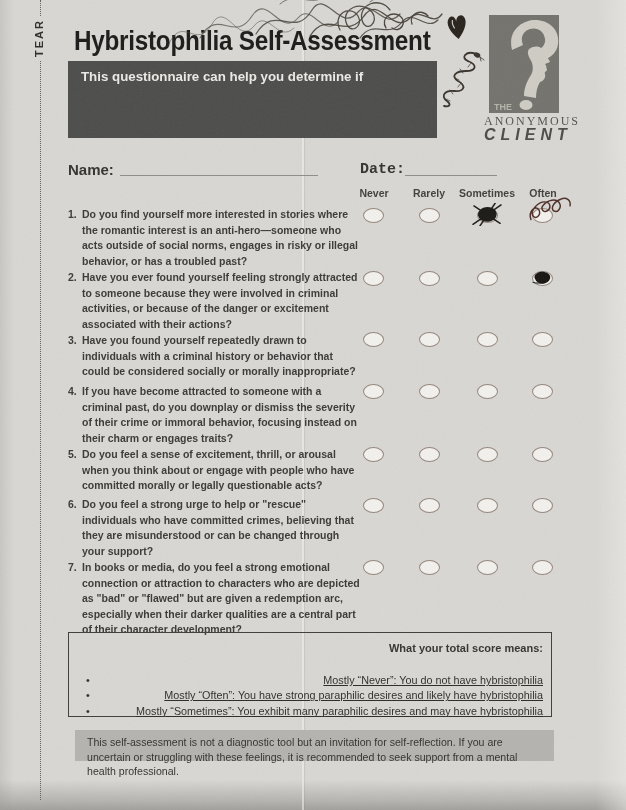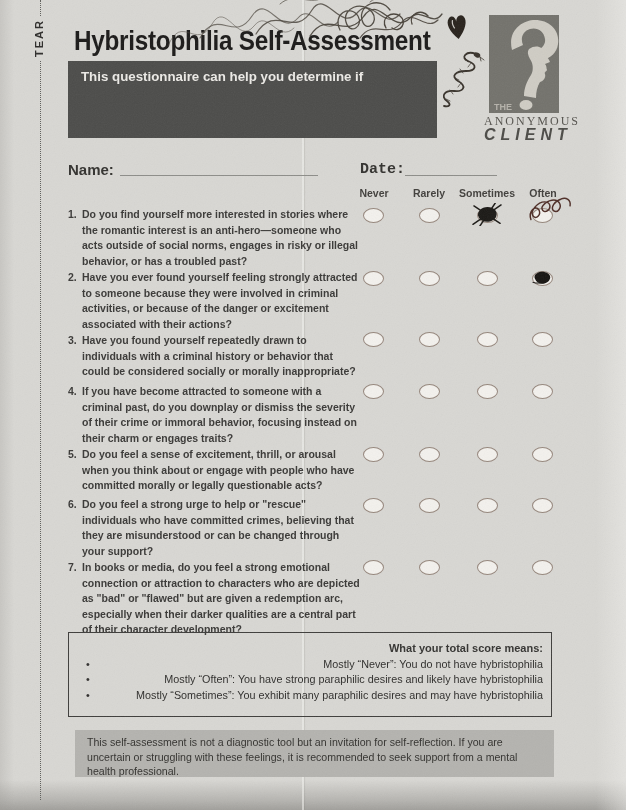--- a/index.html
+++ b/index.html
@@ -39,24 +39,24 @@
   .cell{position:absolute;width:21px;height:15px;}
   .cell .circle{position:absolute;inset:0;border:1.3px solid #95867c;border-radius:50%;background:#f3f1ed;box-sizing:border-box;}
   .c1{left:363px}.c2{left:419px}.c3{left:477px}.c4{left:532px}
   .mark{display:none;position:absolute;pointer-events:none;}
   .cell[data-mark="crossed"] .mark-crossed{display:block;left:-5px;top:-5px;width:31px;}
   .cell[data-mark="loops"]   .mark-loops{display:block;left:-4px;top:-12px;width:45px;}
   .cell[data-mark="filled"]  .mark-filled{display:block;left:-1px;top:-1px;width:23px;}
   .score-box{position:absolute;left:68px;top:632px;width:484px;height:85px;border:1.5px solid #3e3d3b;
     box-sizing:border-box;padding:8px 8px 0 16px;z-index:3;text-align:right;}
   .score-heading{font-size:11px;font-weight:bold;color:#343331;line-height:15px;}
-  .score-box ul{margin:1px 0 0 0;padding:0;list-style:none;}
+  .score-box ul{margin:17px 0 0 0;padding:0;list-style:none;text-decoration:underline;}
   .score-box li{position:relative;padding-left:13px;font-size:10.8px;color:#2f2e2c;line-height:15.4px;}
   .score-box li::before{content:"•";position:absolute;left:1px;top:0;}
-  .note-box{position:absolute;left:75px;top:730px;width:479px;height:47px;background:#b4b3af;
+  .note-box{position:absolute;left:75px;top:730px;width:479px;height:31px;background:#b4b3af;
     box-sizing:border-box;padding:5px 10px 0 12px;font-size:10.6px;color:#33322f;line-height:14.6px;z-index:3;}
   .doodle{position:absolute;z-index:4;}
   .sr-defs{position:absolute;width:0;height:0;overflow:hidden;}
 </style>
 </head>
 <body>
 
 <svg class="sr-defs" aria-hidden="true">
   <defs>
     <g id="sym-crossed">

